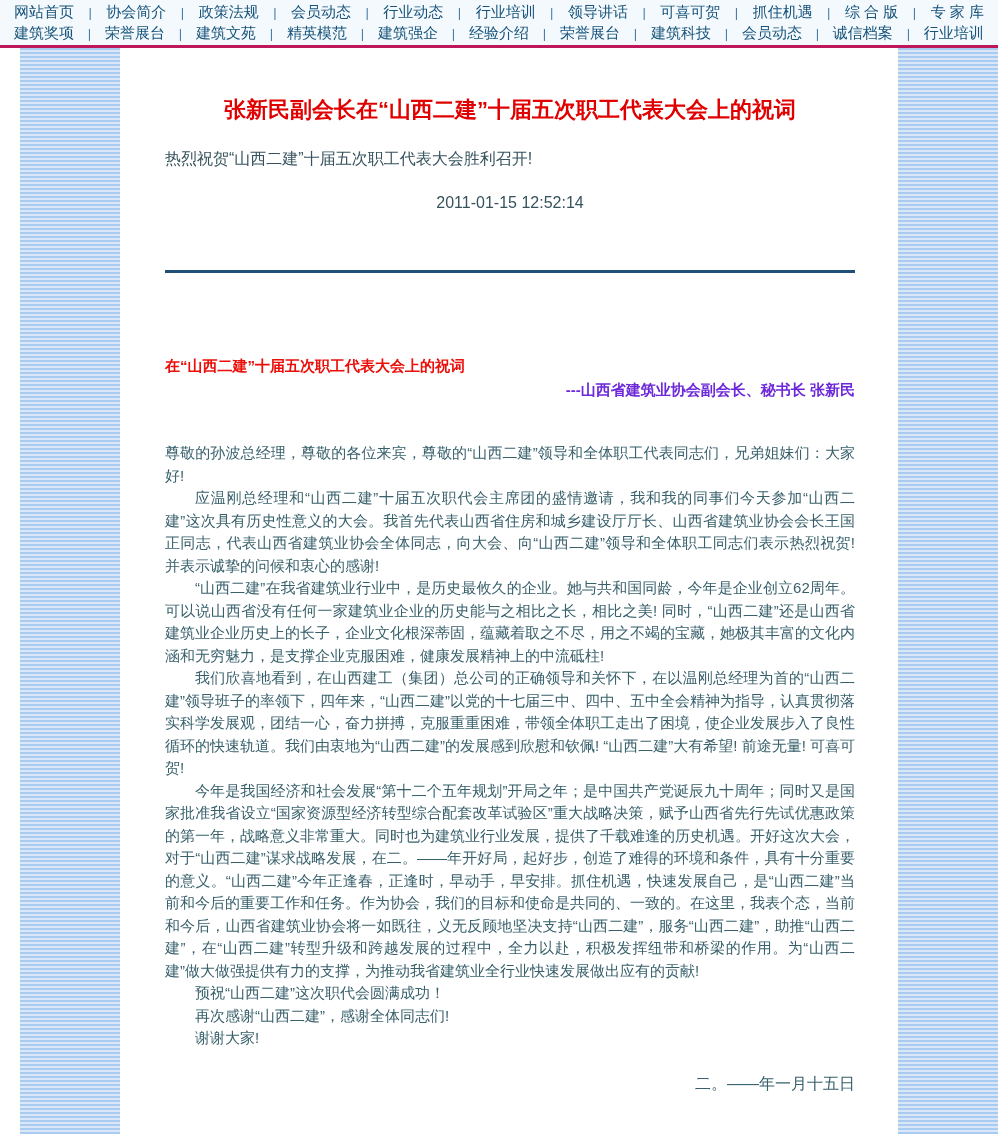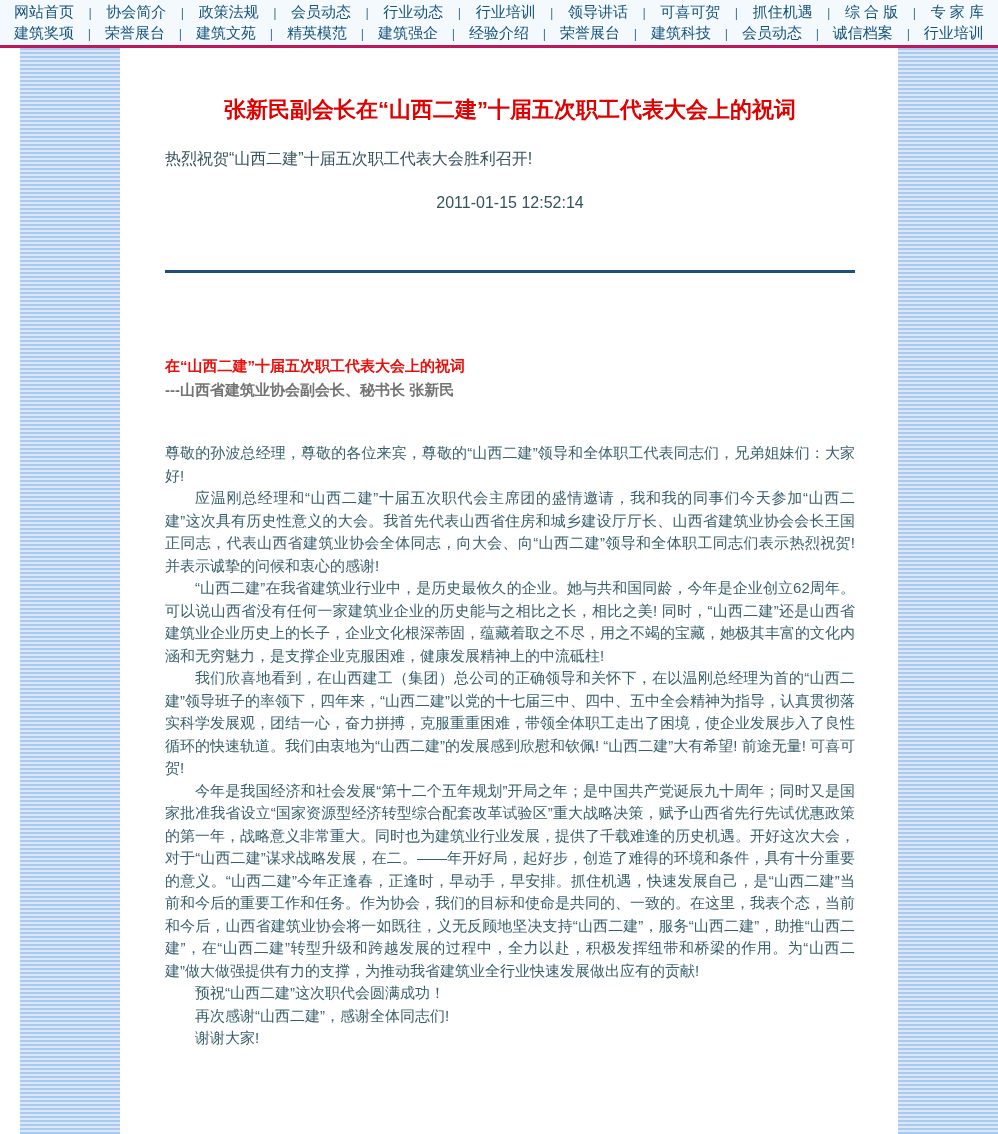--- a/index.html
+++ b/index.html
@@ -85,24 +85,24 @@
   }
   .article-subheading {
     margin-top: 84px;
     text-align: left;
     font-size: 15px;
     font-weight: bold;
     color: #ea0f0a;
   }
   .article-byline {
     margin-top: 5px;
-    text-align: left;
+    text-align: right;
     font-size: 15px;
     font-weight: bold;
-    color: #737373;
+    color: #6d28d9;
   }
   .article-body {
     margin-top: 42px;
     font-size: 15px;
     line-height: 22.5px;
     color: #38606b;
     text-align: justify;
   }
   .article-body p { margin: 0; text-indent: 2em; }
   .article-body p:first-child { text-indent: 0; }
@@ -187,18 +187,19 @@
           <p>尊敬的孙波总经理，尊敬的各位来宾，尊敬的“山西二建”领导和全体职工代表同志们，兄弟姐妹们：大家好!</p>
           <p>应温刚总经理和“山西二建”十届五次职代会主席团的盛情邀请，我和我的同事们今天参加“山西二建”这次具有历史性意义的大会。我首先代表山西省住房和城乡建设厅厅长、山西省建筑业协会会长王国正同志，代表山西省建筑业协会全体同志，向大会、向“山西二建”领导和全体职工同志们表示热烈祝贺! 并表示诚挚的问候和衷心的感谢!</p>
           <p>“山西二建”在我省建筑业行业中，是历史最攸久的企业。她与共和国同龄，今年是企业创立62周年。可以说山西省没有任何一家建筑业企业的历史能与之相比之长，相比之美! 同时，“山西二建”还是山西省建筑业企业历史上的长子，企业文化根深蒂固，蕴藏着取之不尽，用之不竭的宝藏，她极其丰富的文化内涵和无穷魅力，是支撑企业克服困难，健康发展精神上的中流砥柱!</p>
           <p>我们欣喜地看到，在山西建工（集团）总公司的正确领导和关怀下，在以温刚总经理为首的“山西二建”领导班子的率领下，四年来，“山西二建”以党的十七届三中、四中、五中全会精神为指导，认真贯彻落实科学发展观，团结一心，奋力拼搏，克服重重困难，带领全体职工走出了困境，使企业发展步入了良性循环的快速轨道。我们由衷地为“山西二建”的发展感到欣慰和钦佩! “山西二建”大有希望! 前途无量! 可喜可贺!</p>
           <p>今年是我国经济和社会发展“第十二个五年规划”开局之年；是中国共产党诞辰九十周年；同时又是国家批准我省设立“国家资源型经济转型综合配套改革试验区”重大战略决策，赋予山西省先行先试优惠政策的第一年，战略意义非常重大。同时也为建筑业行业发展，提供了千载难逢的历史机遇。开好这次大会，对于“山西二建”谋求战略发展，在二。——年开好局，起好步，创造了难得的环境和条件，具有十分重要的意义。“山西二建”今年正逢春，正逢时，早动手，早安排。抓住机遇，快速发展自己，是“山西二建”当前和今后的重要工作和任务。作为协会，我们的目标和使命是共同的、一致的。在这里，我表个态，当前和今后，山西省建筑业协会将一如既往，义无反顾地坚决支持“山西二建”，服务“山西二建”，助推“山西二建”，在“山西二建”转型升级和跨越发展的过程中，全力以赴，积极发挥纽带和桥梁的作用。为“山西二建”做大做强提供有力的支撑，为推动我省建筑业全行业快速发展做出应有的贡献!</p>
           <p>预祝“山西二建”这次职代会圆满成功！</p>
           <p>再次感谢“山西二建”，感谢全体同志们!</p>
           <p>谢谢大家!</p>
         </div>
 
+      <div class="sign-date">二。——年一月十五日</div>
     </div>
 
     <div class="stripe"></div>
   </div>
 
 </div>
 
 </body></html>

